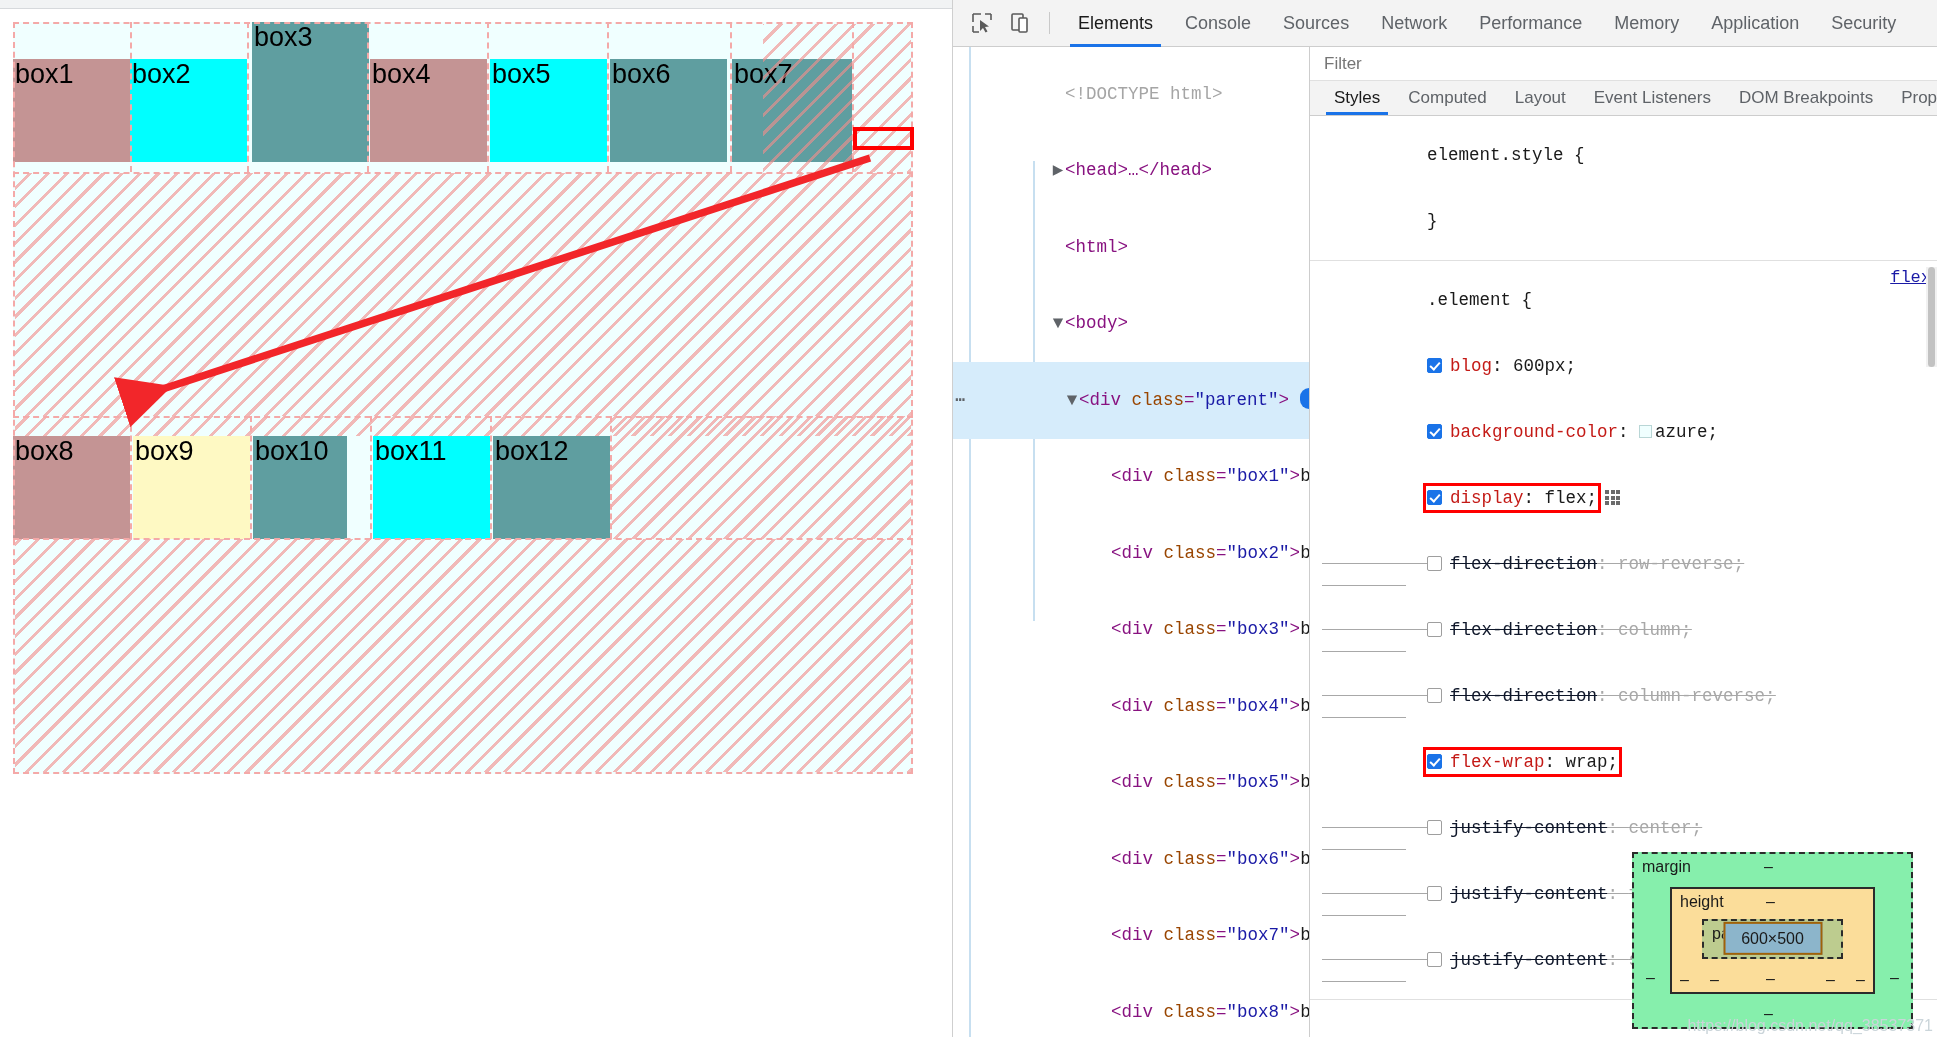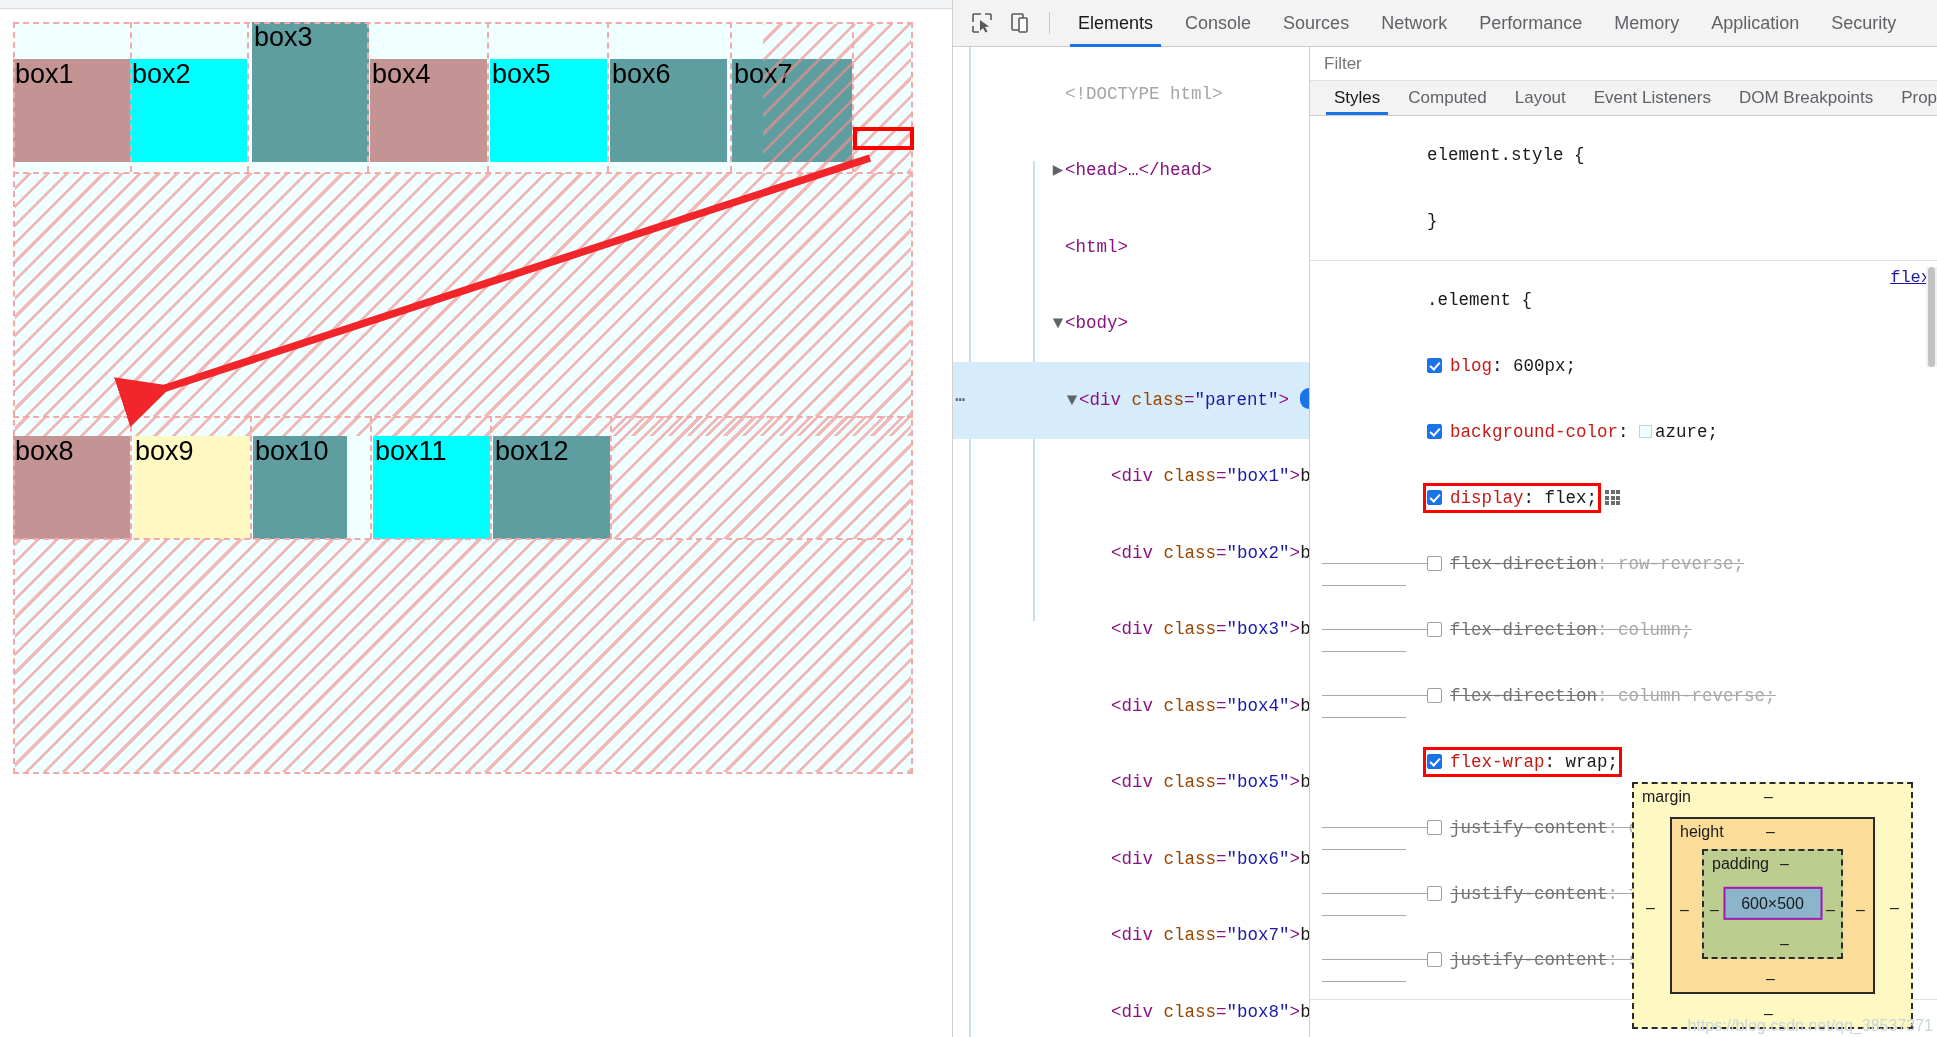--- a/index.html
+++ b/index.html
@@ -242,21 +242,21 @@
     font-size: 17.5px;
     line-height: 22px;
     padding: 6px 0 6px 10px;
     border-bottom: 1px solid #e0e0e0;
     position: relative;
   }
   .sel-name { color: #1a1a1a; }
   .prop { color: #c41a16; }
   .pval { color: #1a1a1a; }
   .strike { text-decoration: line-through; color: #a8a8a8; }
-  .strike .prop { color: #737373; text-decoration: line-through; text-align: center; }
+  .strike .prop { color: #0f172a; text-decoration: line-through; text-align: center; }
   .strike .pval { color: #a8a8a8; text-decoration: line-through; }
   .declrow { white-space: pre; position: relative; padding-left: 2px; }
   .cb {
     display: inline-block;
     width: 15px; height: 15px;
     border: 1.5px solid #9e9e9e;
     border-radius: 2px;
     background: #ffffff;
     vertical-align: -2px;
     margin-right: 8px;
@@ -310,22 +310,22 @@
       linear-gradient(#6b6b6b,#6b6b6b) 11px 5.5px/4px 4px no-repeat,
       linear-gradient(#6b6b6b,#6b6b6b) 0 11px/4px 4px no-repeat,
       linear-gradient(#6b6b6b,#6b6b6b) 5.5px 11px/4px 4px no-repeat,
       linear-gradient(#6b6b6b,#6b6b6b) 11px 11px/4px 4px no-repeat;
   }
 
   
   #boxmodel {
     position: absolute;
     left: 322px; bottom: 8px;
-    width: 281px; height: 247px;
-    background: #fef9c3;
+    width: 281px; height: 177px;
+    background: #86efac;
     border: 2px dashed #2b2b2b;
     font-family: "Liberation Sans", sans-serif;
     font-size: 16px;
     color: #1a1a1a;
   }
   #bm-border {
     position: absolute;
     left: 36px; top: 33px;
     right: 36px; bottom: 33px;
     background: #fbdd9a;
@@ -337,21 +337,21 @@
     right: 30px; bottom: 33px;
     background: #bdcc8f;
     border: 2px dashed #2b2b2b;
   }
   #bm-content {
     position: absolute;
     left: 50%; top: 50%;
     transform: translate(-50%, -52%);
     width: 99px; height: 33px;
     background: #8cb5cb;
-    border: 2px solid #a21caf;
+    border: 2px solid #a16207;
     display: flex; align-items: center; justify-content: center;
     font-size: 16px;
   }
   .bm-label { position: absolute; left: 8px; top: 4px; font-size: 16px; }
   .bm-dash { position: absolute; font-size: 16px; color: #1a1a1a; }
   #watermark {
     position: absolute;
     right: 4px; bottom: 2px;
     font-size: 16px;
     color: #cbd5da;

